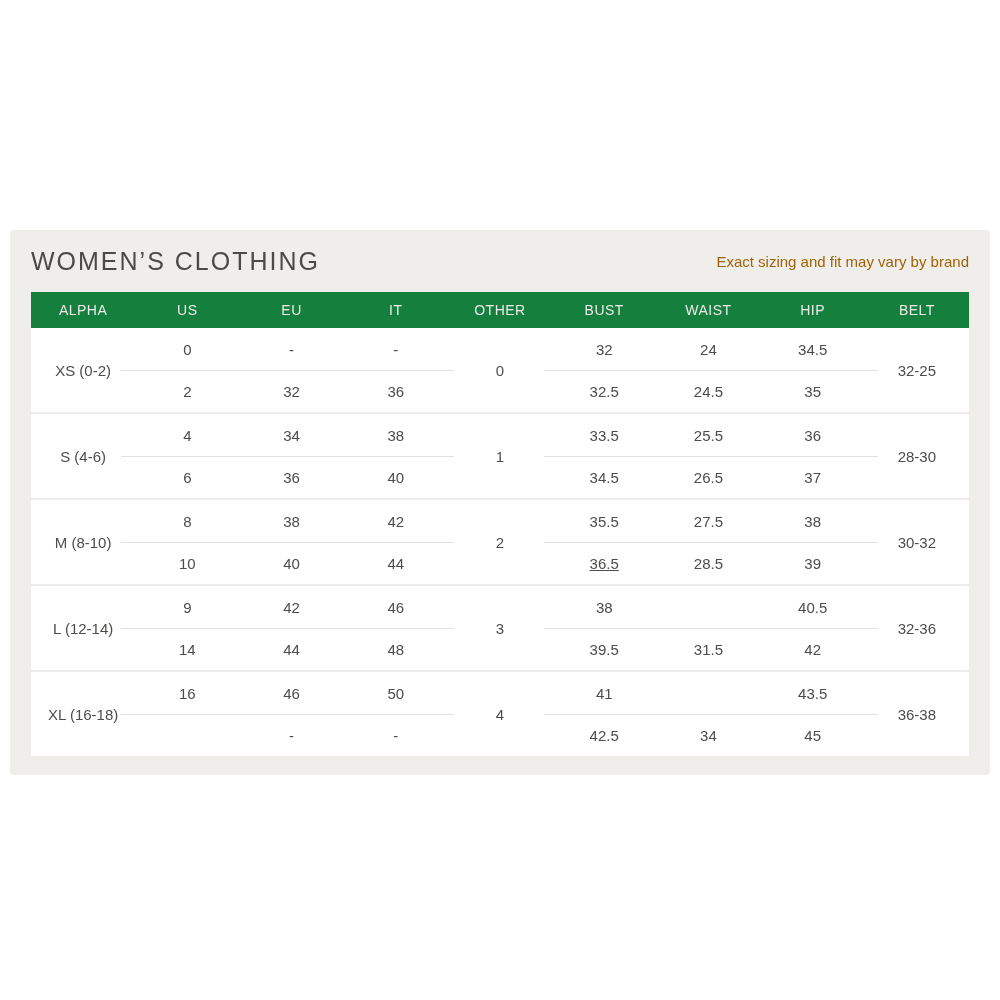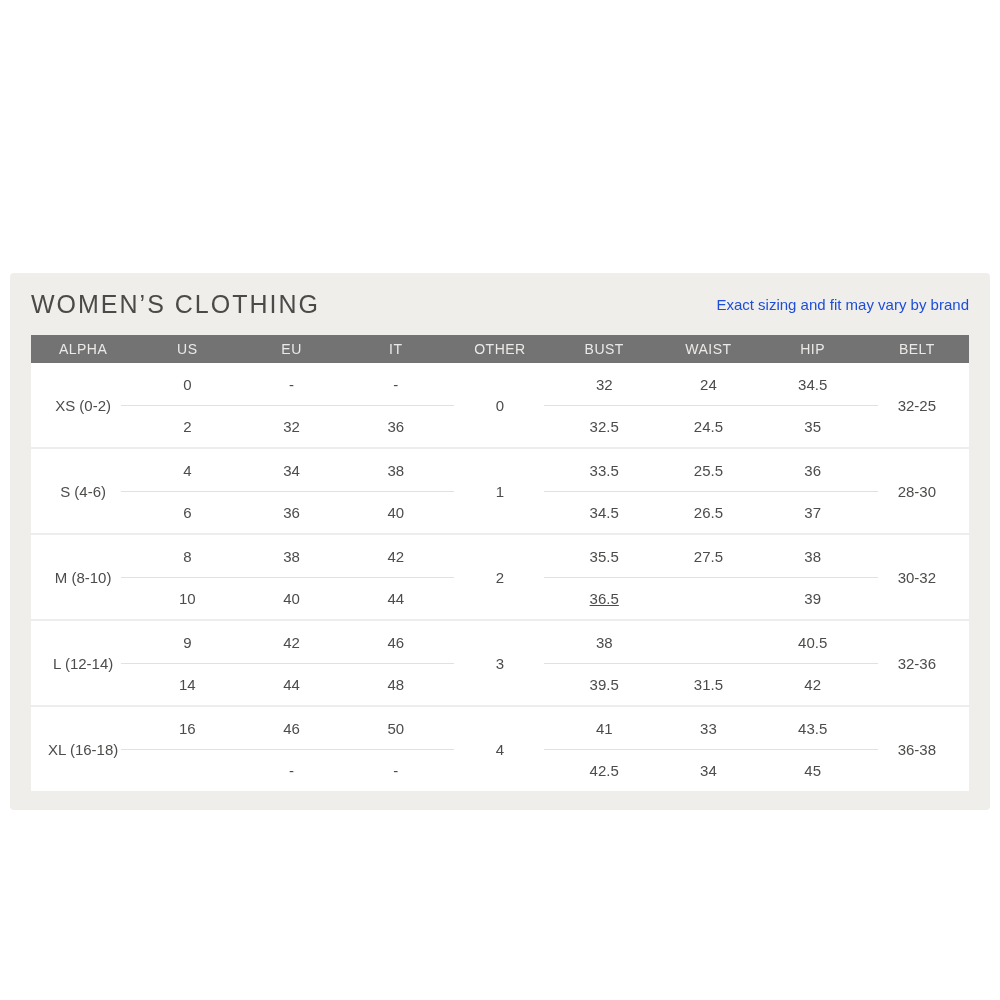--- a/index.html
+++ b/index.html
@@ -11,41 +11,40 @@
     overflow:hidden;
   }
   .card {
     position:absolute;
     left:10px; top:230px;
     width:980px;
     background:#f0eeeb;
     border-radius:4px;
     box-sizing:border-box;
     padding:0 21px 19px 21px;
-    margin-top:43px;
   }
   .card-head {
     height:62px;
     display:flex;
     align-items:center;
     justify-content:space-between;
   }
   .title {
     font-size:25px;
     letter-spacing:2px;
     color:#4a4a48;
     font-weight:400;
   }
   .note {
     font-size:15px;
-    color:#1d4ed8;
+    color:#a16207;
   }
   .thead {
-    height:28px;
-    background:#737373;
+    height:36px;
+    background:#15803d;
     display:grid;
     grid-template-columns:repeat(9,1fr);
     align-items:center;
   }
   .thead span {
     text-align:center;
     color:#eceae8;
     font-size:14px;
     letter-spacing:0.5px;
   }
@@ -139,20 +138,21 @@
         <div class="cell" style="grid-area: 1 / 2;">8</div>
         <div class="cell" style="grid-area: 1 / 3;">38</div>
         <div class="cell" style="grid-area: 1 / 4;">42</div>
         <div class="cell" style="grid-area: 1 / 6;">35.5</div>
         <div class="cell" style="grid-area: 1 / 7;">27.5</div>
         <div class="cell" style="grid-area: 1 / 8;">38</div>
         <div class="cell" style="grid-area: 2 / 2;">10</div>
         <div class="cell" style="grid-area: 2 / 3;">40</div>
         <div class="cell" style="grid-area: 2 / 4;">44</div>
         <div class="cell" style="grid-area: 2 / 6; text-decoration: underline;">36.5</div>
+        <div class="cell" style="grid-area: 2 / 7;">28.5</div>
         <div class="cell" style="grid-area: 2 / 8; text-align: center;">39</div>
         <div class="line line-left"></div>
         <div class="line line-right"></div>
       </div>
       <div class="group">
         <div class="cell span2" style="grid-column: 1;">L (12-14)</div>
         <div class="cell span2" style="grid-column: 5;">3</div>
         <div class="cell span2" style="grid-column: 9;">32-36</div>
         <div class="cell" style="grid-area: 1 / 2;">9</div>
         <div class="cell" style="grid-area: 1 / 3;">42</div>
@@ -169,21 +169,20 @@
         <div class="line line-right"></div>
       </div>
       <div class="group">
         <div class="cell span2" style="grid-column: 1;">XL (16-18)</div>
         <div class="cell span2" style="grid-column: 5;">4</div>
         <div class="cell span2" style="grid-column: 9;">36-38</div>
         <div class="cell" style="grid-area: 1 / 2;">16</div>
         <div class="cell" style="grid-area: 1 / 3;">46</div>
         <div class="cell" style="grid-area: 1 / 4;">50</div>
         <div class="cell" style="grid-area: 1 / 6;">41</div>
-        <div class="cell" style="grid-area: 1 / 7;">33</div>
         <div class="cell" style="grid-area: 1 / 8;">43.5</div>
         <div class="cell" style="grid-area: 2 / 3;">-</div>
         <div class="cell" style="grid-area: 2 / 4;">-</div>
         <div class="cell" style="grid-area: 2 / 6;">42.5</div>
         <div class="cell" style="grid-area: 2 / 7;">34</div>
         <div class="cell" style="grid-area: 2 / 8;">45</div>
         <div class="line line-left"></div>
         <div class="line line-right"></div>
       </div>
     </div>

